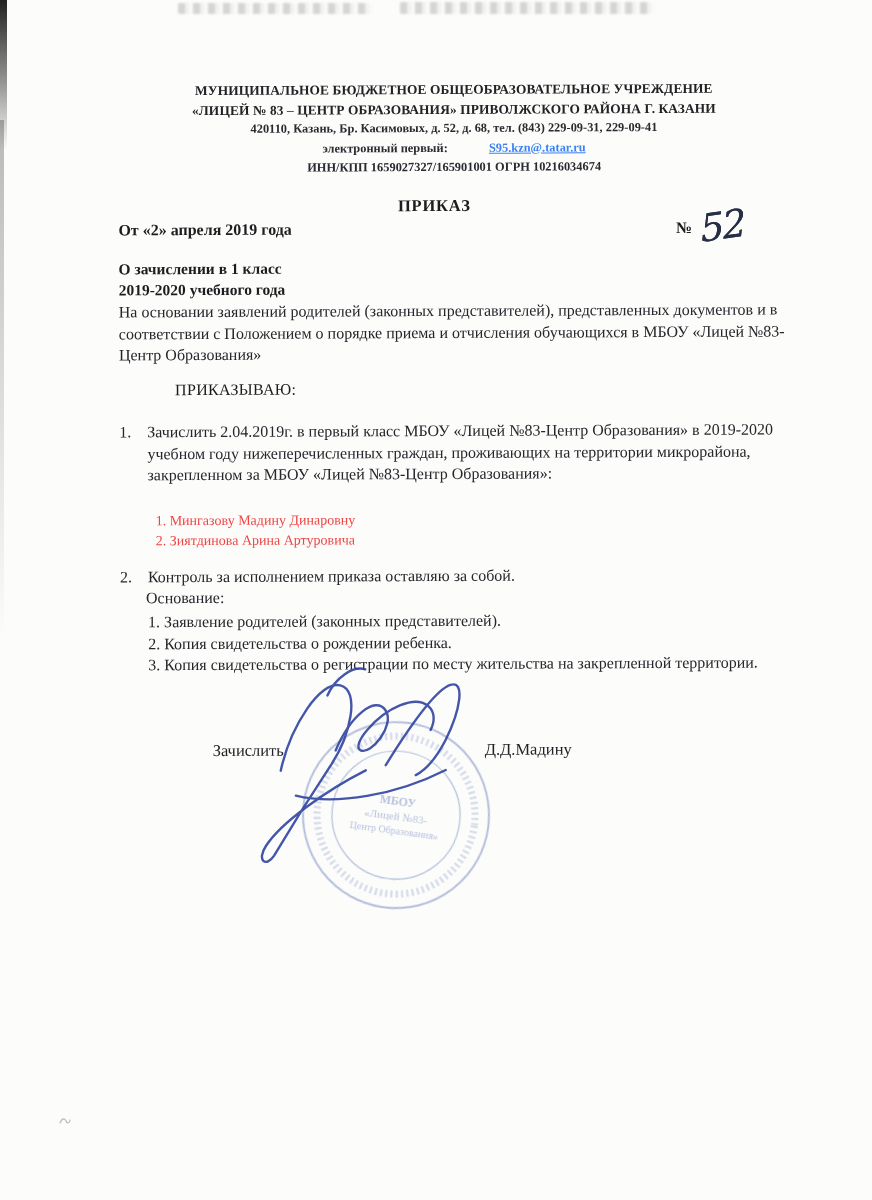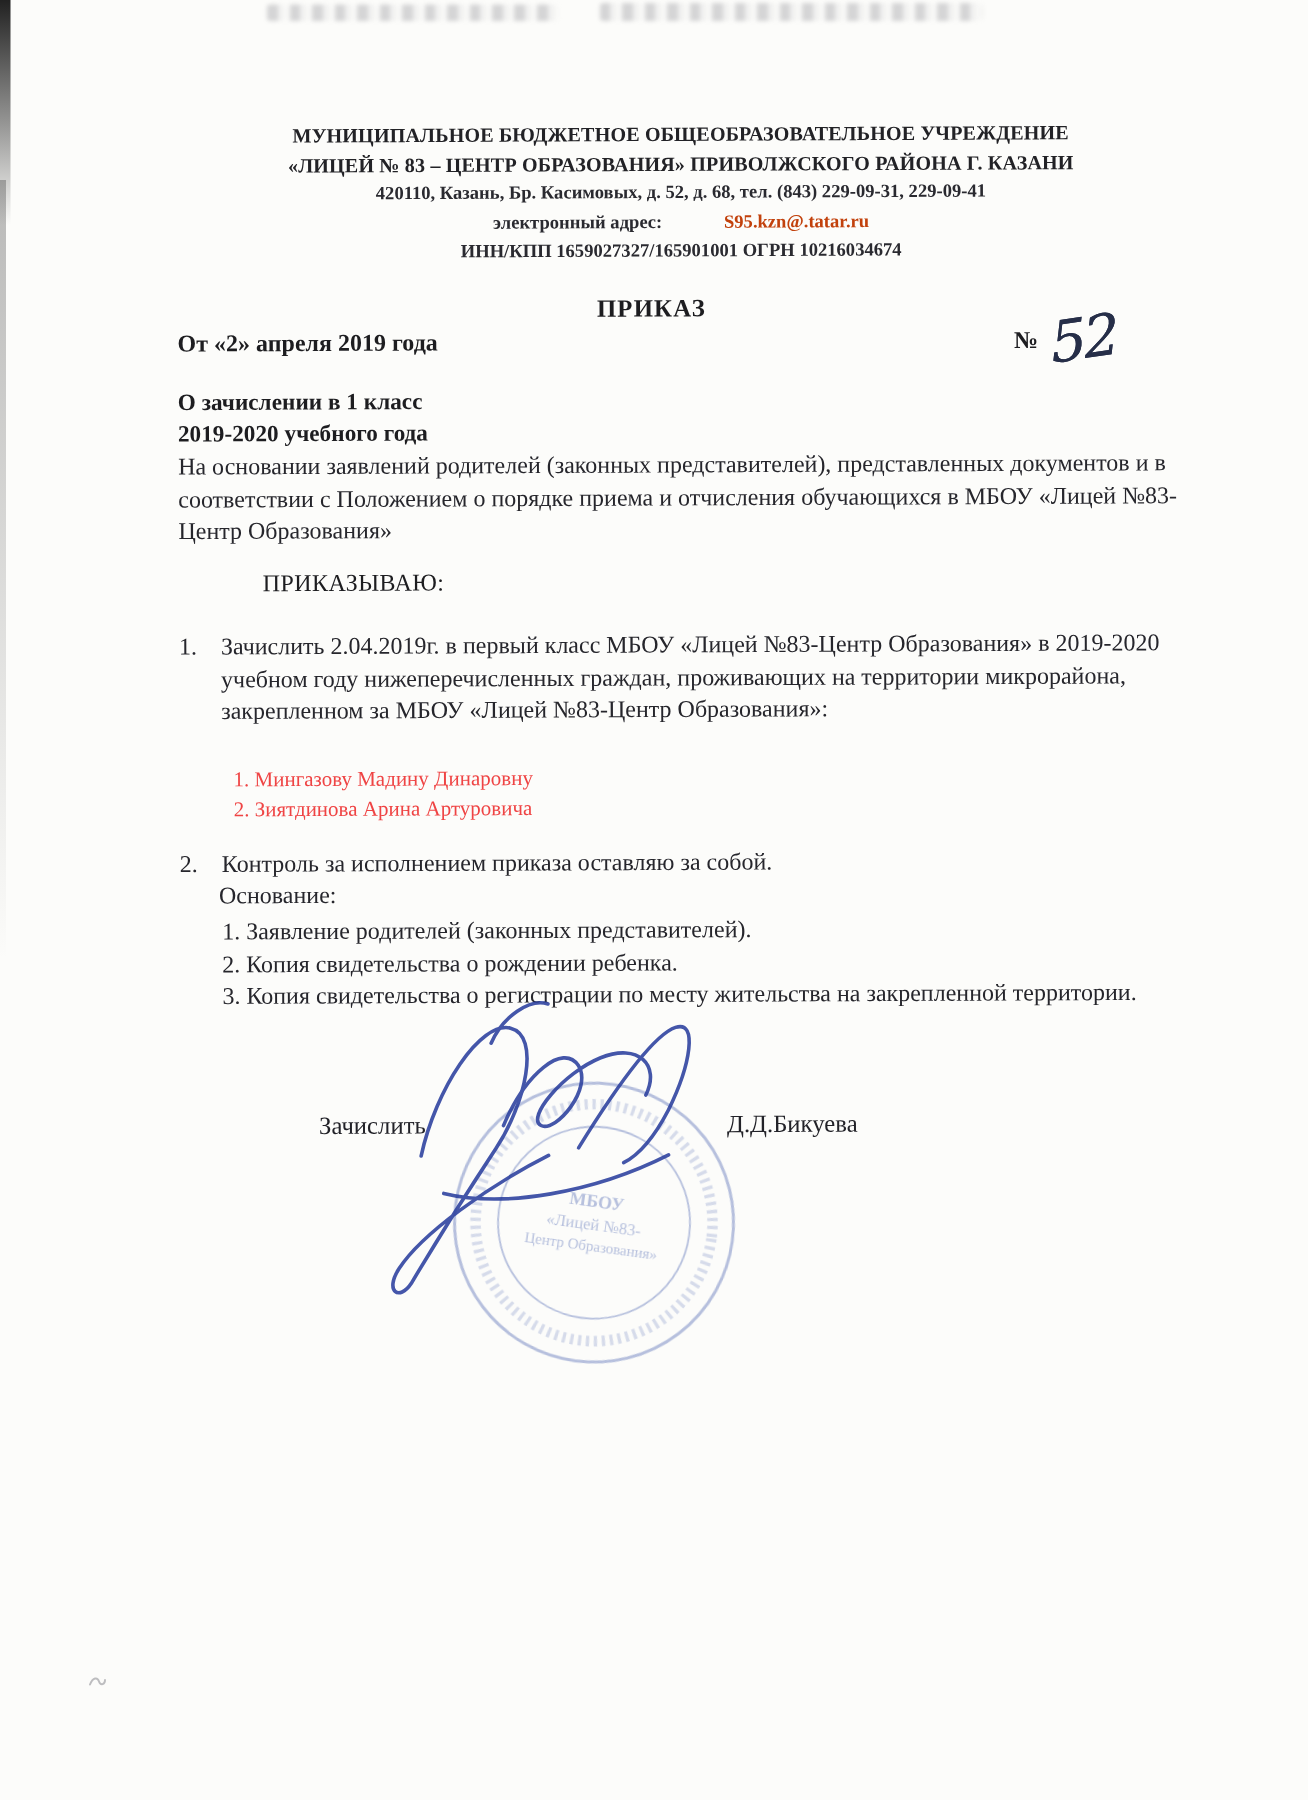--- a/index.html
+++ b/index.html
@@ -35,21 +35,21 @@
   }
   .speck svg{display:block;}
   
   .org-header{
     position:absolute;left:118px;top:80px;width:676px;
     text-align:center;font-weight:bold;line-height:19.5px;
   }
   .org-line-main{font-size:13.4px;letter-spacing:.1px;color:#222226;}
   .org-line-sub{font-size:12.4px;color:#2a2a30;}
   .org-email a, .org-email .email{
-    color:#c2410c;margin-left:38px;
+    text-decoration:underline;color:#3b82f6;margin-left:38px;
   }
   .doc-title{
     position:absolute;left:0;top:196px;width:100%;
     text-align:center;font-weight:bold;font-size:16.5px;letter-spacing:.8px;
   }
   .date-row{
     position:absolute;left:120px;top:214px;width:660px;
     display:flex;justify-content:space-between;align-items:flex-start;
   }
   .date-text{font-weight:bold;font-size:16px;padding-top:6px;}
@@ -118,21 +118,21 @@
       <path d="M2 7 C4 2 7 2 8 5 C9 8 12 7 12 4" fill="none" stroke="#8a8a90" stroke-width="1.3" stroke-linecap="round"></path>
     </svg>
   </div>
 
   <div class="content">
 
     <div class="org-header">
       <div class="org-line-main">МУНИЦИПАЛЬНОЕ БЮДЖЕТНОЕ ОБЩЕОБРАЗОВАТЕЛЬНОЕ УЧРЕЖДЕНИЕ</div>
       <div class="org-line-main">«ЛИЦЕЙ № 83 – ЦЕНТР ОБРАЗОВАНИЯ» ПРИВОЛЖСКОГО РАЙОНА Г. КАЗАНИ</div>
       <div class="org-line-sub">420110, Казань, Бр. Касимовых, д. 52, д. 68, тел. (843) 229-09-31, 229-09-41</div>
-      <div class="org-line-sub org-email"><span>электронный адрес: </span><span class="email">S95.kzn@.tatar.ru</span></div>
+      <div class="org-line-sub org-email"><span>электронный первый: </span><span class="email">S95.kzn@.tatar.ru</span></div>
       <div class="org-line-sub">ИНН/КПП 1659027327/165901001 ОГРН 10216034674</div>
     </div>
 
     <div class="doc-title">ПРИКАЗ</div>
 
     <div class="date-row">
       <span class="date-text">От «2» апреля 2019 года</span>
       <span class="number-wrap">
         <span class="number-label">№</span>
         <span class="number-hand">52</span>
@@ -165,21 +165,21 @@
 
     <div class="osnovanie">Основание:</div>
     <div class="basis">
       <div>1. Заявление родителей (законных представителей).</div>
       <div>2. Копия свидетельства о рождении ребенка.</div>
       <div class="justify">3. Копия свидетельства о регистрации по месту жительства на закрепленной территории.</div>
     </div>
 
     <div class="sign-row">
       <span class="sign-role">Зачислить</span>
-      <span class="sign-name">Д.Д.Бикуева</span>
+      <span class="sign-name">Д.Д.Мадину</span>
     </div>
 
     <svg class="stamp-svg" width="195" height="195" viewBox="0 0 195 195">
       <circle cx="97" cy="97" r="93" fill="none" stroke="#6b7fbe" stroke-width="2"></circle>
       <circle cx="97" cy="97" r="64" fill="none" stroke="#6b7fbe" stroke-width="1.2"></circle>
       <circle cx="97" cy="97" r="79" fill="none" stroke="#6b7fbe" stroke-width="7" stroke-dasharray="2.2 3.1" opacity=".55"></circle>
       <text x="97" y="87" text-anchor="middle" font-family="Liberation Serif, serif" font-size="12" font-weight="bold" fill="#6b7fbe">МБОУ</text>
       <text x="97" y="102" text-anchor="middle" font-family="Liberation Serif, serif" font-size="11" fill="#6b7fbe">«Лицей №83-</text>
       <text x="97" y="116" text-anchor="middle" font-family="Liberation Serif, serif" font-size="10" fill="#6b7fbe">Центр Образования»</text>
     </svg>

